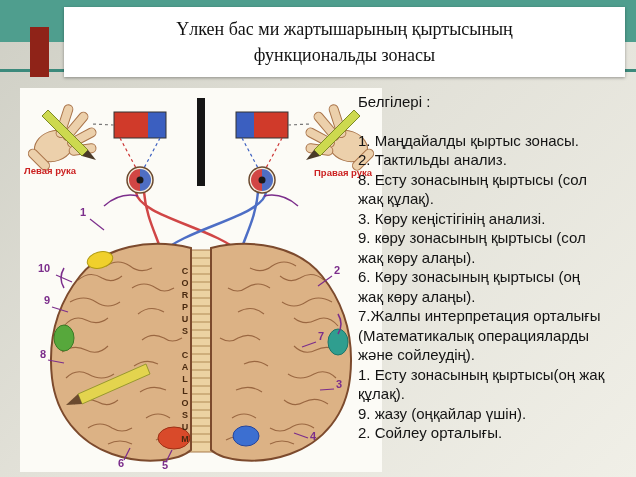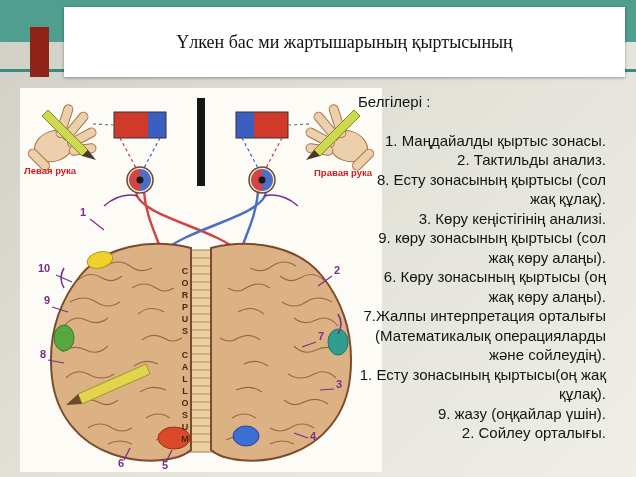--- a/index.html
+++ b/index.html
@@ -15,33 +15,34 @@
   .title-line{font-family:"Liberation Serif","DejaVu Serif",serif;font-size:18px;color:#121212;
               line-height:26px;text-align:center;white-space:nowrap;}
   .diagram-panel{position:absolute;left:20px;top:88px;width:362px;height:384px;background:#fcfbf6;}
   .cc-label{position:absolute;left:177px;top:256px;width:16px;height:200px;
             writing-mode:vertical-lr;text-orientation:upright;
             font-size:9px;font-weight:bold;letter-spacing:2px;color:#4a2a10;
             text-align:center;line-height:16px;}
   .legend{position:absolute;left:358px;top:92px;width:248px;color:#141414;
           font-size:15px;line-height:1.3;}
   .legend-heading{margin:0 0 19px 0;}
-  .legend-item{margin:0;text-align:right;}
+  .legend-item{margin:0;}
 </style>
 </head>
 <body>
 
 <div class="slide">
 
   <div class="band"></div>
   <div class="band-line"></div>
   <div class="red-block"></div>
 
   <div class="title-box">
     <div class="title-line">Үлкен бас ми жартышарының қыртысының</div>
+    <div class="title-line">функциональды зонасы</div>
   </div>
 
   <div class="diagram-panel">
     <svg width="362" height="384" viewBox="0 0 362 384">
       <defs>
         <g id="hemi">
           <path d="M171,160 C130,150 84,158 60,188 C36,218 28,254 32,290
                    C36,326 58,354 92,366 C126,378 160,372 171,362 Z" fill="#dcb285" stroke="#7c4a2d" stroke-width="2"></path>
         </g>
         <g id="gy" fill="none" stroke="#8a5531" stroke-width="1.1" opacity="0.8">

